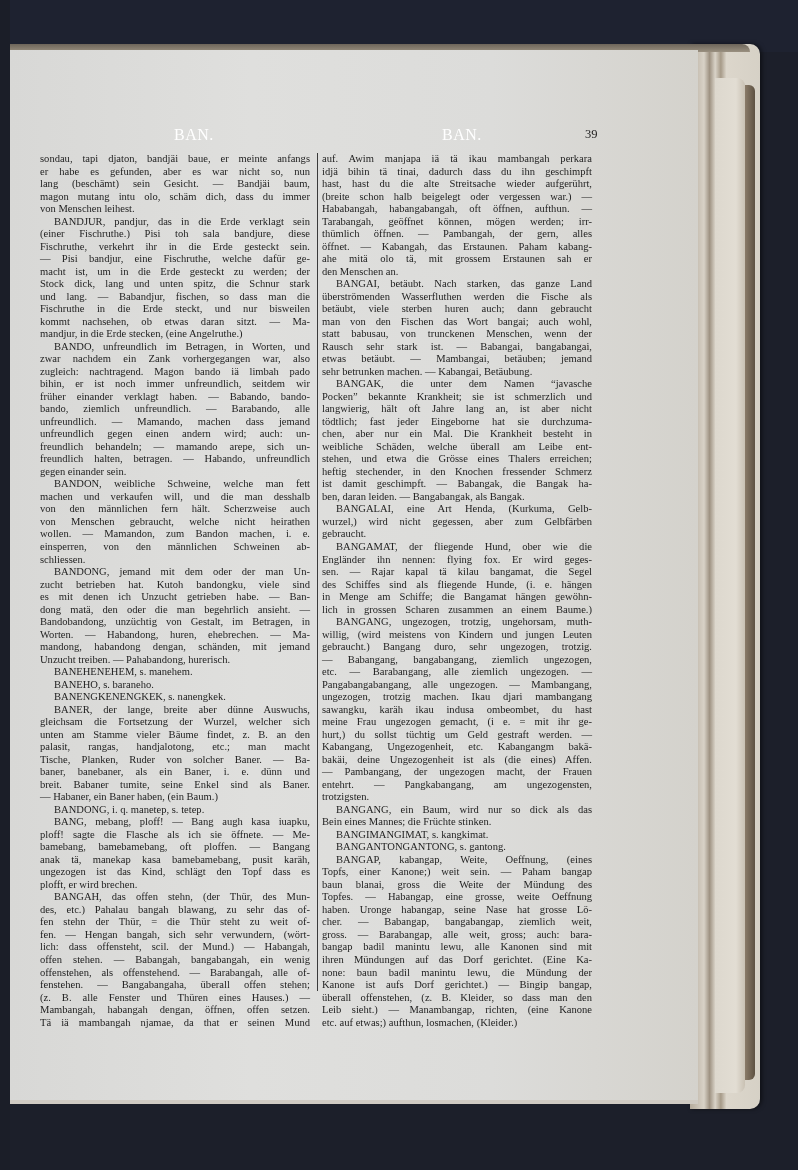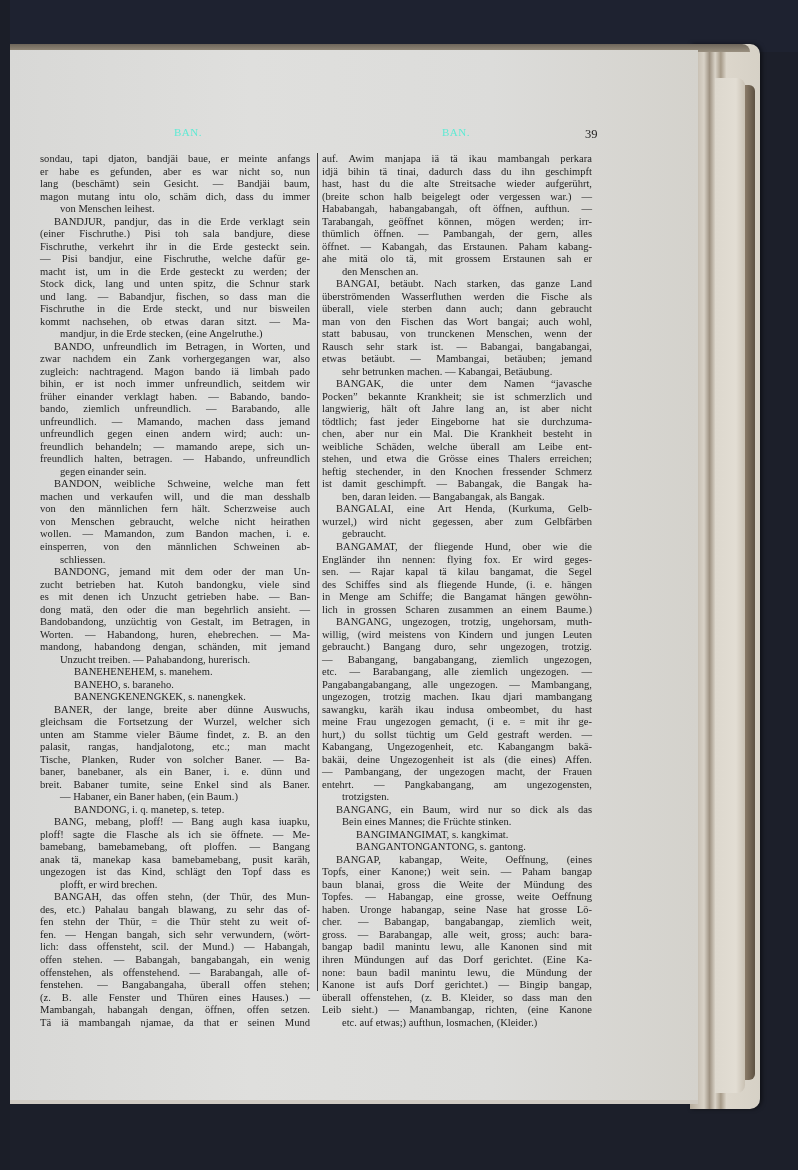--- a/index.html
+++ b/index.html
@@ -34,37 +34,37 @@
   .page {
     position:absolute; left:10px; top:50px; width:688px; height:1050px;
     background:linear-gradient(90deg,#d8d8d6 0%,#dfdfdd 35%,#dcdcda 70%,#d4d2cc 100%);
     border-bottom:1px solid #e6e3dc;
   }
   .page-shadow {
     position:absolute; left:10px; top:1100px; width:688px; height:4px;
     background:#cfcac2;
   }
   .running-head {
-    position:absolute; top:126px; font-size:11px; color:#5eead4; letter-spacing:.5px;
+    position:absolute; top:126px; font-size:16px; color:#ffffff; letter-spacing:.5px;
   }
   .rh-left { left:174px; }
   .rh-right { left:442px; }
   .page-number { position:absolute; top:127px; left:574px; font-size:12.5px; color:#1d1d1d;margin-left:11px; }
   .col {
     position:absolute; top:153px; width:270px;
     font-size:10.55px; line-height:12.52px; color:#1e1e1e;
     text-align:justify; hyphens:manual;
   }
   .col-left { left:40px; }
   .col-right { left:322px; width:270px; }
   .col-rule {
     position:absolute; left:317px; top:153px; width:1px; height:838px; background:#3a3a3a;
   }
   .line { display:block; text-align:justify; text-align-last:justify; white-space:nowrap; }
-  .line.last { text-align-last:left;margin-left:20px; }
+  .line.last { text-align-last:left; }
   .line.ind { padding-left:14px; }
 </style>
 </head>
 <body>
 
 <div class="bg-top"></div>
 <div class="left-edge"></div>
 <div class="page-stack-back"></div>
 <div class="page-stack-right"></div>
 <div class="cover-edge"></div>
@@ -156,21 +156,21 @@
     <span class="line">hast, hast du die alte Streitsache wieder aufgerührt,</span>
     <span class="line">(breite schon halb beigelegt oder vergessen war.) —</span>
     <span class="line">Hababangah, habangabangah, oft öffnen, aufthun. —</span>
     <span class="line">Tarabangah, geöffnet können, mögen werden; irr-</span>
     <span class="line">thümlich öffnen. — Pambangah, der gern, alles</span>
     <span class="line">öffnet. — Kabangah, das Erstaunen. Paham kabang-</span>
     <span class="line">ahe mitä olo tä, mit grossem Erstaunen sah er</span>
     <span class="line last">den Menschen an.</span>
     <span class="line ind">BANGAI, betäubt. Nach starken, das ganze Land</span>
     <span class="line">überströmenden Wasserfluthen werden die Fische als</span>
-    <span class="line">überall, viele sterben dann auch; dann gebraucht</span>
+    <span class="line">betäubt, viele sterben huren auch; dann gebraucht</span>
     <span class="line">man von den Fischen das Wort bangai; auch wohl,</span>
     <span class="line">statt babusau, von trunckenen Menschen, wenn der</span>
     <span class="line">Rausch sehr stark ist. — Babangai, bangabangai,</span>
     <span class="line">etwas betäubt. — Mambangai, betäuben; jemand</span>
     <span class="line last">sehr betrunken machen. — Kabangai, Betäubung.</span>
     <span class="line ind">BANGAK, die unter dem Namen “javasche</span>
     <span class="line">Pocken” bekannte Krankheit; sie ist schmerzlich und</span>
     <span class="line">langwierig, hält oft Jahre lang an, ist aber nicht</span>
     <span class="line">tödtlich; fast jeder Eingeborne hat sie durchzuma-</span>
     <span class="line">chen, aber nur ein Mal. Die Krankheit besteht in</span>

